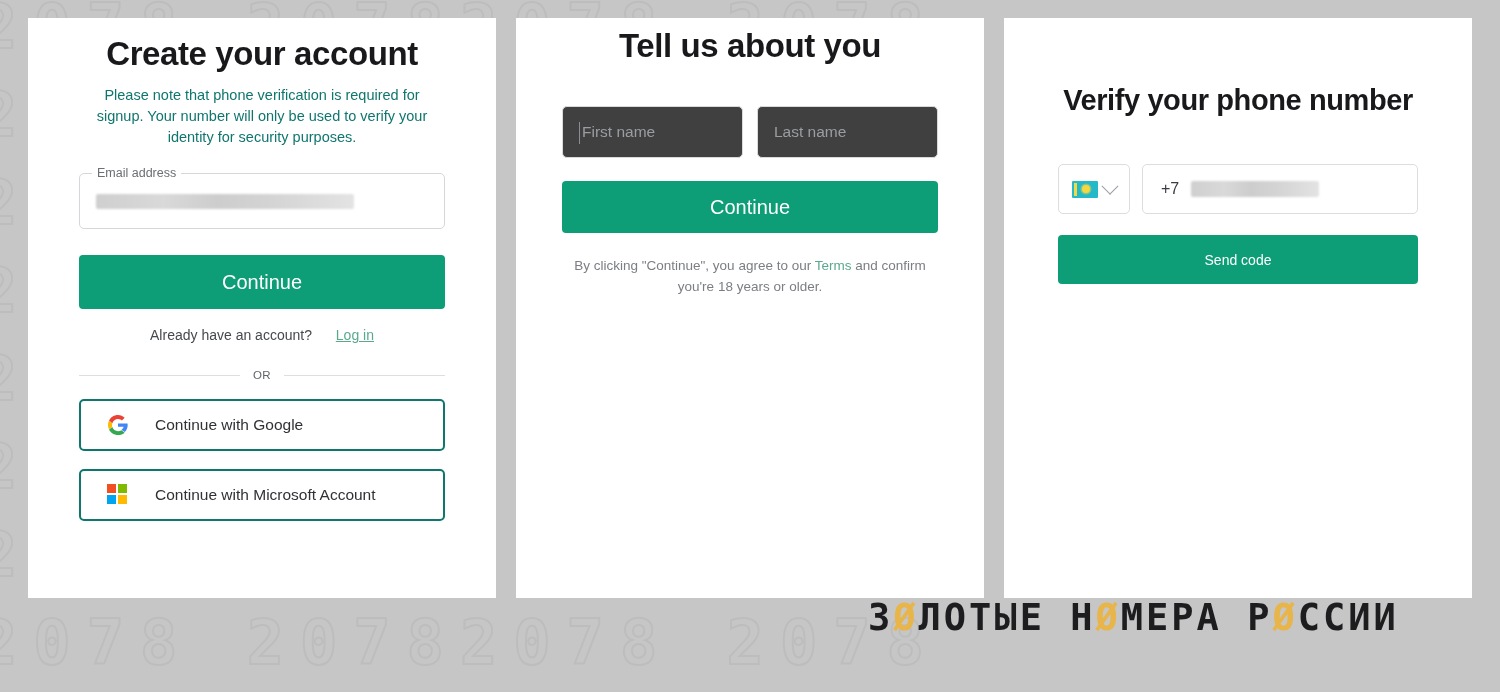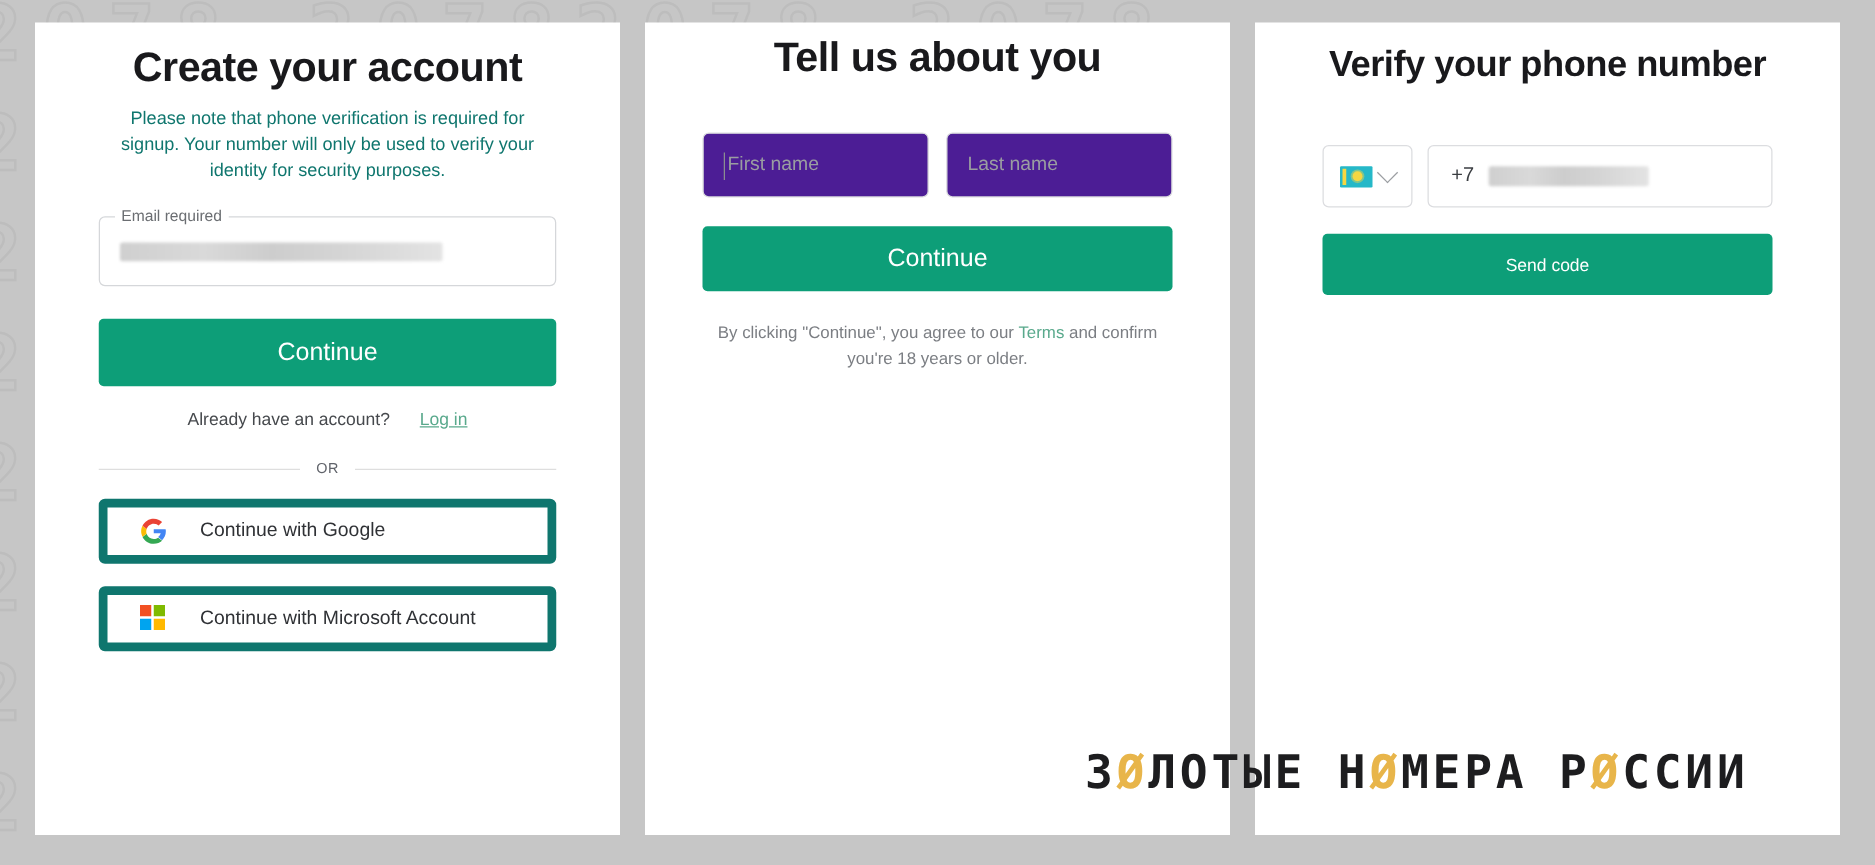--- a/index.html
+++ b/index.html
@@ -36,21 +36,21 @@
     opacity: .85;
     user-select: none;
   }
 
   
   #panels {
     position: absolute;
     left: 0;
     top: 18px;
     width: 1500px;
-    height: 650px;
+    height: 580px;
     display: flex;
     gap: 20px;
     padding: 0 28px;
     box-sizing: border-box;
   }
   .panel {
     background: #ffffff;
     flex: 1 1 0;
     position: relative;
     box-sizing: border-box;
@@ -67,21 +67,21 @@
     text-align: center;
     font-weight: 700;
     color: #19191c;
     margin: 0;
     letter-spacing: -0.4px;
   }
   #panel-create .panel-inner   { max-width: 366px; padding-top: 16px; }
   #panel-create h1.title       { font-size: 33px; line-height: 40px; }
   #panel-about .panel-inner    { max-width: 376px; padding-top: 8px; }
   #panel-about h1.title        { font-size: 33px; line-height: 40px; }
-  #panel-verify .panel-inner   { max-width: 360px; padding-top: 16px; }
+  #panel-verify .panel-inner   { max-width: 360px; padding-top: 16px; margin-top: 48px; }
   #panel-verify h1.title       { font-size: 29px; line-height: 36px; }
 
   .subtitle {
     text-align: center;
     font-size: 14.5px;
     line-height: 21px;
     color: #0f766e;
     margin: 11px 2px 0 2px;
   }
 
@@ -166,21 +166,21 @@
   }
   .or-divider span { padding: 0 13px; }
 
   
   .btn-social {
     display: flex;
     align-items: center;
     width: 100%;
     height: 52px;
     margin-top: 18px;
-    border: 7px solid #0f766e;
+    border: 2px solid #0f766e;
     border-radius: 5px;
     background: #fff;
     box-sizing: border-box;
     padding: 0 26px;
     cursor: pointer;
     font-size: 15.5px;
     color: #2f3135;
     font-family: "Liberation Sans", sans-serif;
     text-align: left;
   }
@@ -203,21 +203,21 @@
     flex: 1 1 0;
     height: 52px;
     border: 1px solid #d9dadd;
     border-radius: 5px;
     box-sizing: border-box;
     display: flex;
     align-items: center;
     padding: 18px 16px;
     font-size: 15.5px;
     color: #9a9da1;
-    background: #4c1d95;
+    background: #404040;
     position: relative;
   }
   #first-name-box .caret {
     position: absolute;
     left: 16px;
     top: 15px;
     width: 1px;
     height: 22px;
     background: #8a8d91;
   }
@@ -319,21 +319,21 @@
 </div>
 
 <div id="panels">
 
   <section class="panel" id="panel-create">
     <div class="panel-inner">
       <h1 class="title">Create your account</h1>
       <p class="subtitle">Please note that phone verification is required for signup. Your number will only be used to verify your identity for security purposes.</p>
 
       <div class="field-outlined">
-        <span class="legend">Email required</span>
+        <span class="legend">Email address</span>
         <span class="redacted" id="email-redacted"></span>
       </div>
 
       <button class="btn-primary" id="create-continue">Continue</button>
 
       <div class="helper-line">
         <span>Already have an account?</span>
         <a class="link" id="login-link">Log in</a>
       </div>
 

